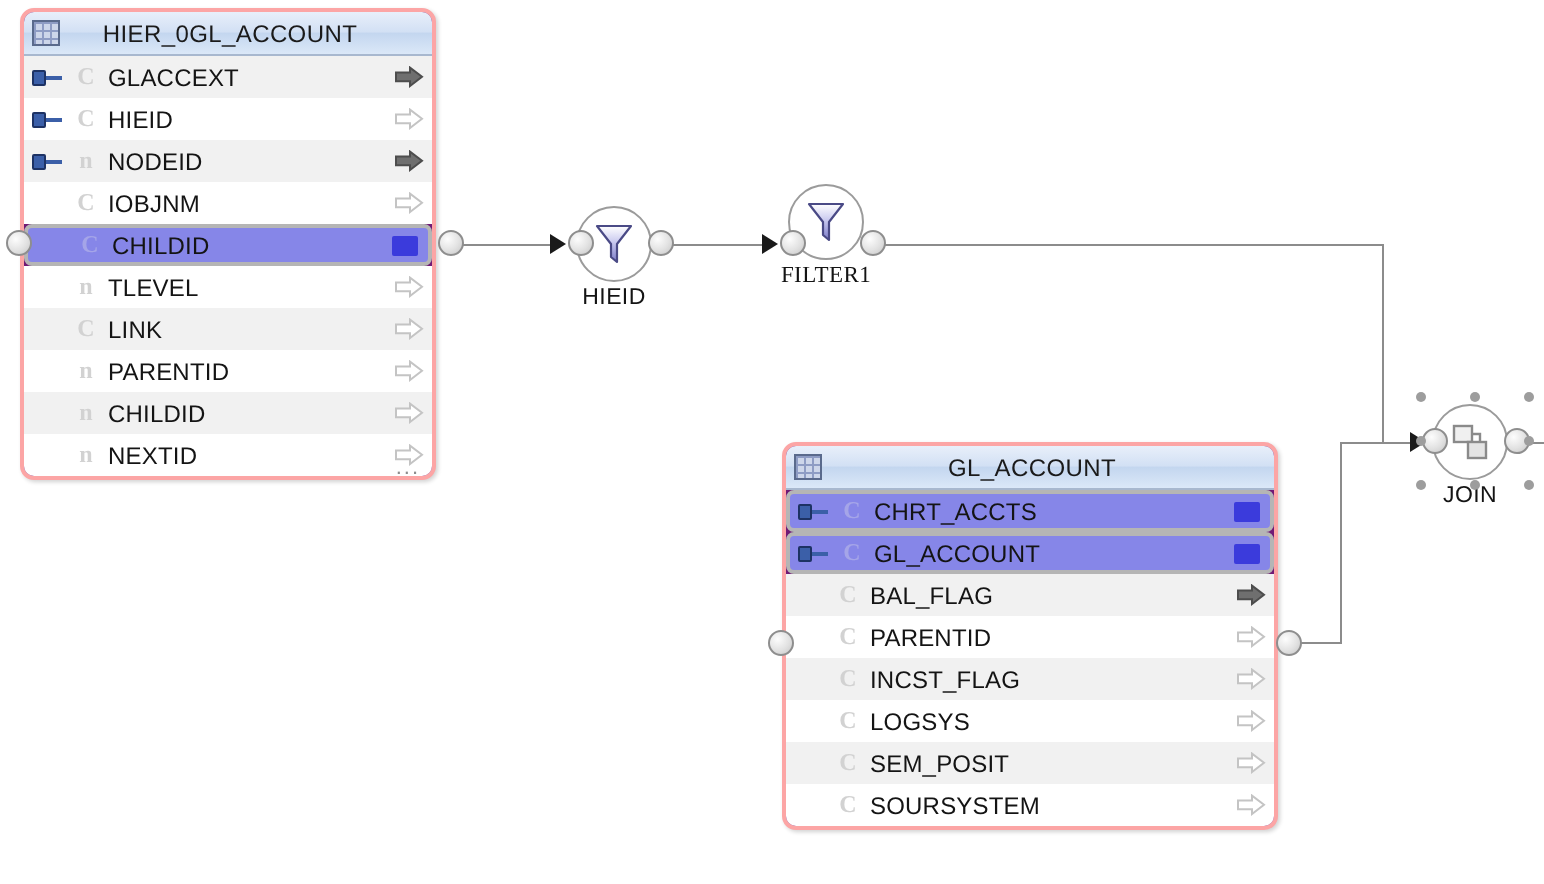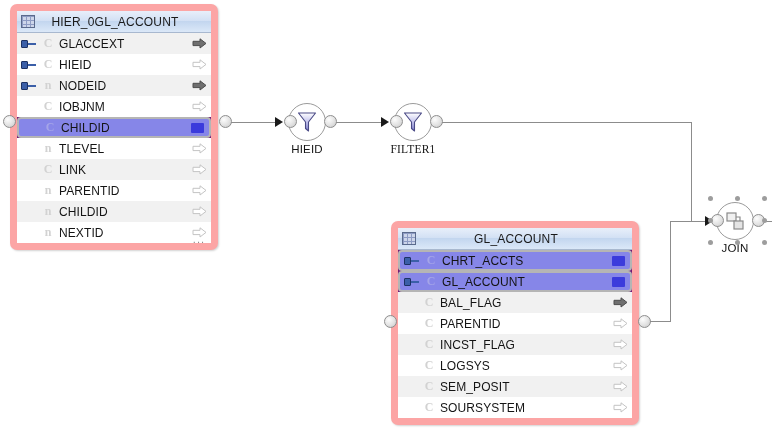--- a/index.html
+++ b/index.html
@@ -16,21 +16,21 @@
     width: 772px;
     height: 442px;
     background: #ffffff;
     overflow: hidden;
   }
 
   
   .table-node {
     position: absolute;
     background: #701a75;
-    border: 7px solid #fca5a5;
+    border: 2px solid #fca5a5;
     border-radius: 7px;
     box-sizing: border-box;
     box-shadow: 1px 1px 2px rgba(0,0,0,0.18);
     overflow: hidden;
   }
   .table-title {
     height: 21px;
     display: flex;
     align-items: center;
     background: linear-gradient(to bottom, #e8effa 0%, #d2e0f4 48%, #c3d6ef 50%, #dbe8f8 100%);
@@ -364,21 +364,21 @@
           </linearGradient>
         </defs>
         <path d="M1.5 2 L18.5 2 L11.5 11 L11.5 20 L8.5 17.5 L8.5 11 Z" fill="url(#fg1)" stroke="#4a4a86" stroke-width="1.1" stroke-linejoin="round"></path>
       </svg>
     </div>
     <div class="proc-label">HIEID</div>
   </div>
   <div class="port" style="left:324px; top:115px;"></div>
 
   <div class="port" style="left:390px; top:115px;"></div>
-  <div class="proc-node" style="left:394px; top:103px;font-family:Liberation Serif, serif;">
+  <div class="proc-node" style="left:394px; top:92px;font-family:Liberation Serif, serif;">
     <div class="proc-circle">
       <svg width="20" height="22" viewBox="0 0 20 22">
         <defs>
           <linearGradient id="fg2" x1="0" y1="0" x2="0" y2="1">
             <stop offset="0%" stop-color="#ffffff"></stop>
             <stop offset="45%" stop-color="#c9c9ef"></stop>
             <stop offset="100%" stop-color="#7b7bc8"></stop>
           </linearGradient>
         </defs>
         <path d="M1.5 2 L18.5 2 L11.5 11 L11.5 20 L8.5 17.5 L8.5 11 Z" fill="url(#fg2)" stroke="#4a4a86" stroke-width="1.1" stroke-linejoin="round"></path>

